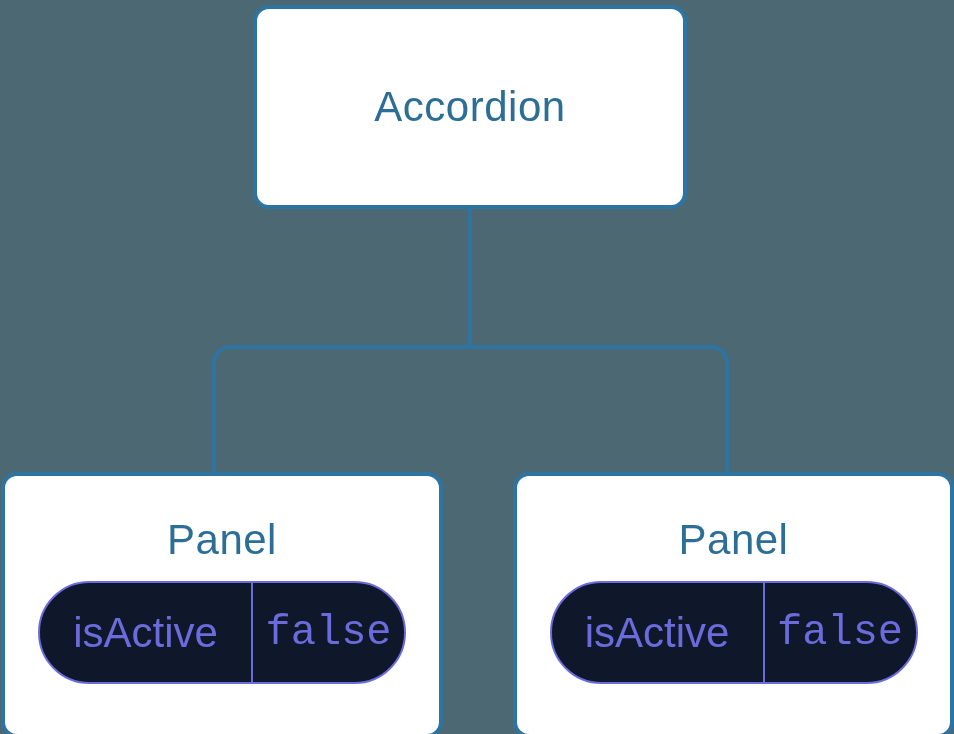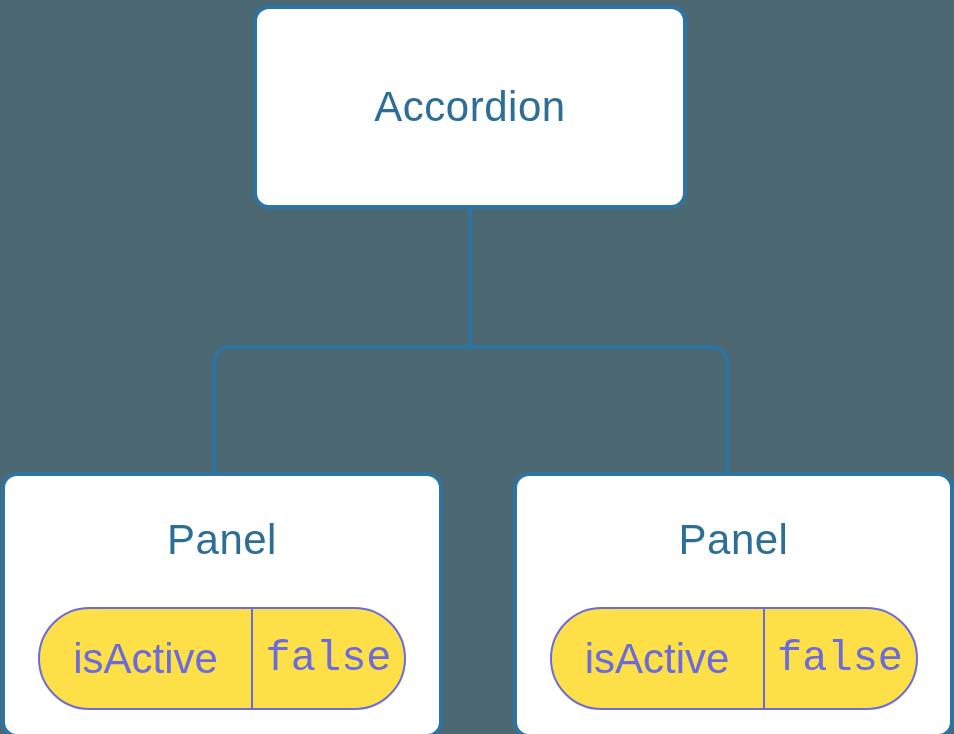--- a/index.html
+++ b/index.html
@@ -69,29 +69,29 @@
     height: 127px;
     box-sizing: border-box;
     border: 4px solid #2E74A3;
     border-bottom: none;
     border-top-left-radius: 18px;
     border-top-right-radius: 18px;
     background: transparent;
   }
   
   .pill {
-    margin-top: 43px;
+    margin-top: 17px;
     width: 368px;
     height: 103px;
     border: 2.5px solid #6B6BDC;
     border-radius: 60px;
     box-sizing: border-box;
     display: flex;
     align-items: stretch;
-    background: #fde047;
+    background: #0f172a;
   }
   .pill-cell {
     display: flex;
     align-items: center;
     justify-content: center;
     color: #6B6BDC;
     font-size: 42px;
     font-weight: 400;
   }
   .pill-key   { flex: 0 0 58%; }

